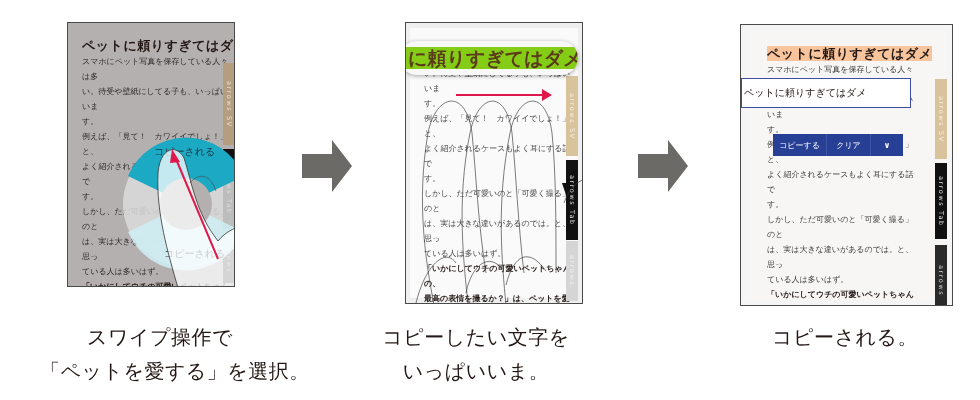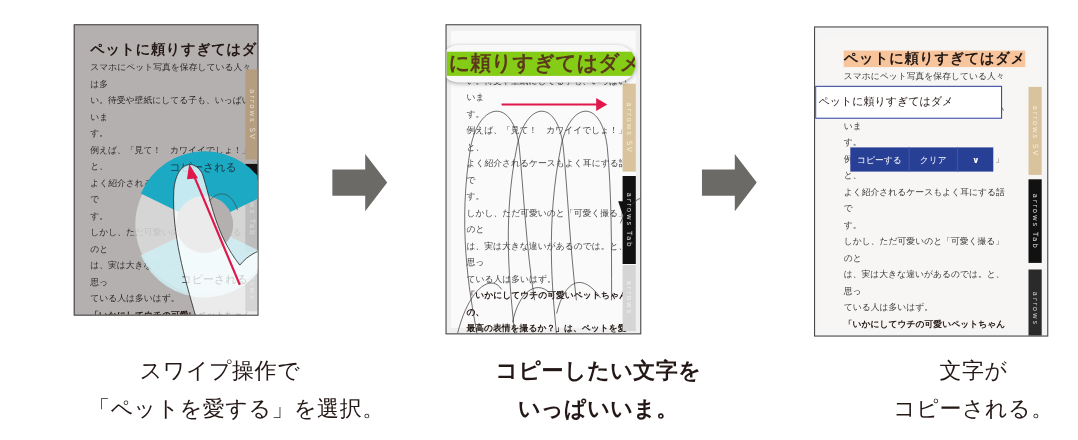--- a/index.html
+++ b/index.html
@@ -35,21 +35,21 @@
   #p2 .inner { position: absolute; left: 4px; top: 5px; right: 4px; bottom: 5px; background: #fafafa; }
 
   
   #p3 { left: 740px; top: 24px; width: 213px; height: 282px; background: #f5f5f5; }
   #p3 .inner { position: absolute; left: 6px; top: 6px; right: 6px; bottom: 6px; background: #f7f6f5; }
 
   .arrow { position: absolute; }
 
   .caption {
     position: absolute; text-align: center; font-size: 20px; line-height: 34px; color: #231815;
-    font-family: "DejaVu Sans", sans-serif; letter-spacing: 0.5px; white-space: nowrap; margin-left: 40px;
+    font-family: "DejaVu Sans", sans-serif; letter-spacing: 0.5px; white-space: nowrap;
   }
 
   .highlight { background: #f7c49b; }
   .magnifier {
     position: absolute; left: -6px; top: 18px; width: 178px; height: 34px;
     border-radius: 17px; background: #f8f8f8; box-shadow: 0 1px 4px rgba(0,0,0,0.35);
     overflow: hidden;
   }
   .magnifier span { position: absolute; left: 6px; top: 6px; font-size: 19px; font-weight: bold; color: #5a3a1a; background: #84cc16; padding: 0 2px; line-height: 22px; white-space: nowrap; }
 
@@ -151,21 +151,21 @@
     <line x1="50" y1="72" x2="138" y2="72" stroke="#e0174b" stroke-width="1.8"></line>
     <polygon points="136,66 146,72 136,78" fill="#e0174b"></polygon>
     <polygon points="156,160 165,160 160,172" fill="#111"></polygon>
   </svg>
 </div>
 
 <svg class="arrow" style="left:638px; top:140px;" width="50" height="52" viewBox="0 0 50 52">
   <polygon points="0,14 30,14 30,0 50,26 30,52 30,38 0,38" fill="#6b6a66"></polygon>
 </svg>
 
-<div class="caption" style="left:384px; top:320px; width:240px;font-weight:bold;">
+<div class="caption" style="left:356px; top:320px; width:240px;">
   <div>コピーしたい文字を</div>
   <div>いっぱいいま。</div>
 </div>
 
 <div class="phone" id="p3">
   <div class="inner">
     <div class="article" style="left:20px; top:14px;">
       <div class="title"><span class="highlight">ペットに頼りすぎてはダメ</span></div>
       <p>スマホにペット写真を保存している人々は多</p>
       <p>い。待受や壁紙にしてる子も、いっぱいいま</p>
@@ -186,15 +186,14 @@
 
   <div class="clip-input">ペットに頼りすぎてはダメ</div>
   <div class="clip-bar">
     <div class="btn" style="width:54px;">コピーする</div>
     <div class="btn" style="width:44px;">クリア</div>
     <div class="btn" style="width:32px; border-right:none; font-weight:bold;">∨</div>
   </div>
 </div>
 
 <div class="caption" style="left:725px; top:320px; width:240px;">
-  <div>文字が</div>
   <div>コピーされる。</div>
 </div>
 
 </body></html>

